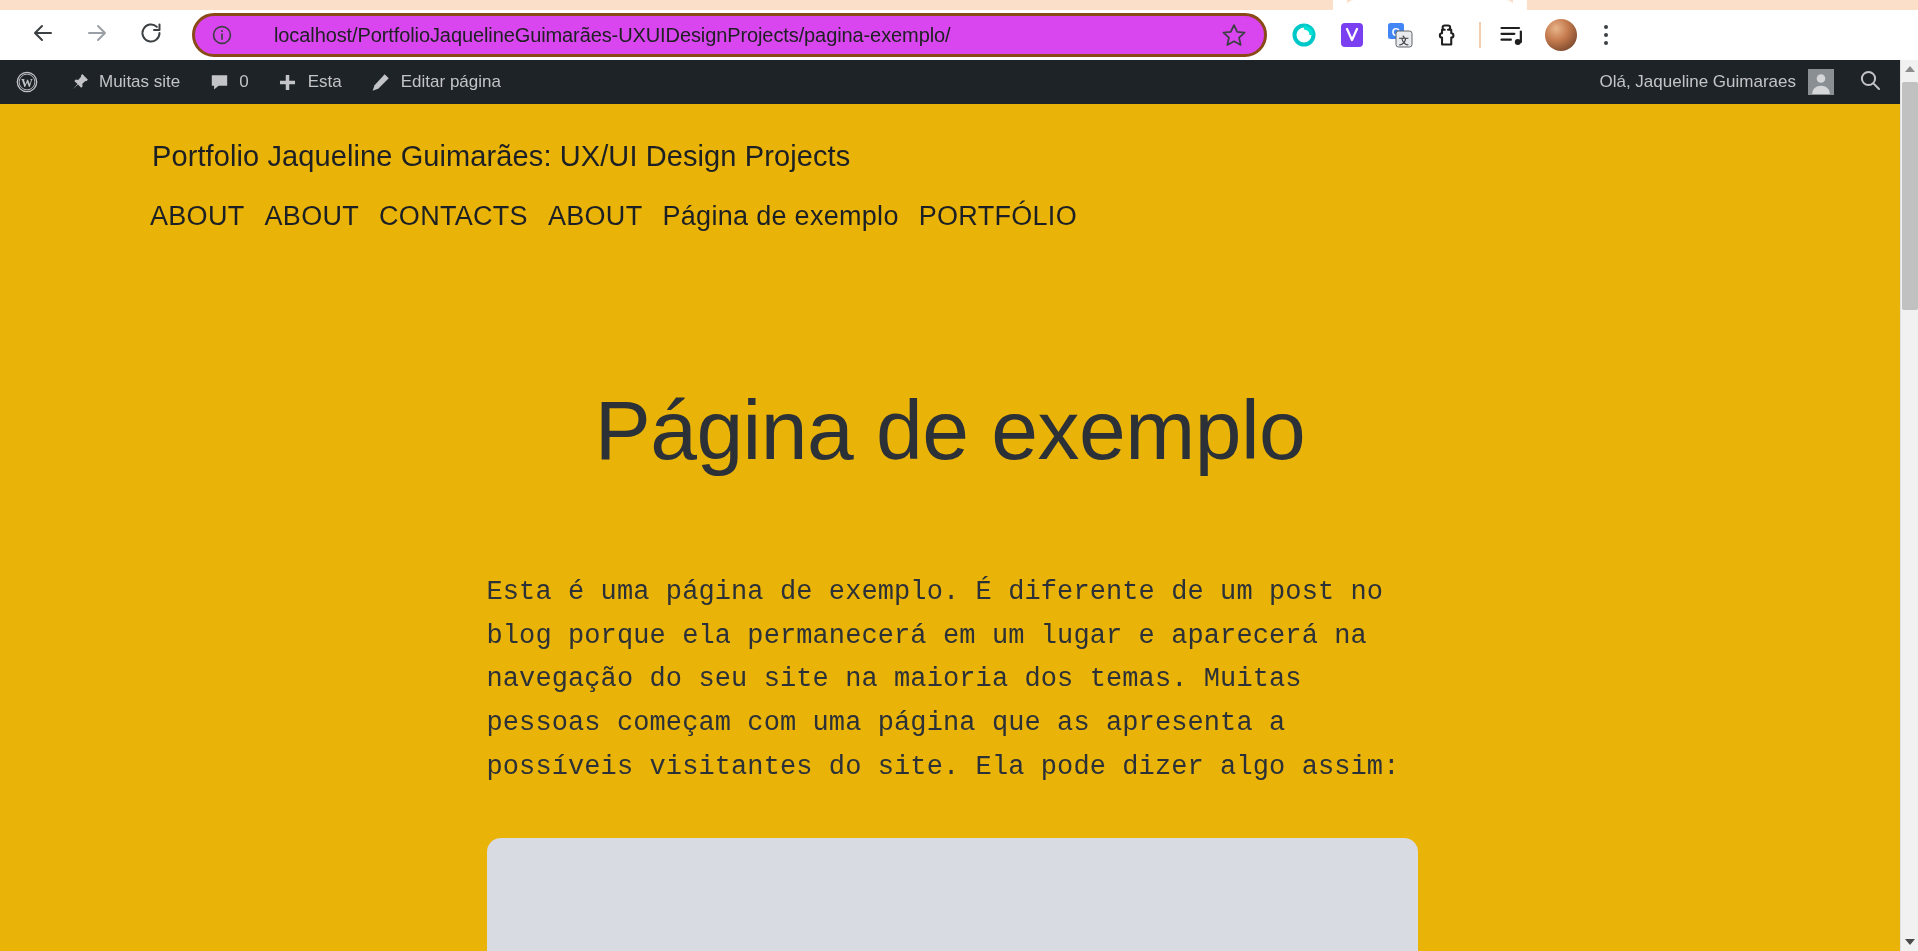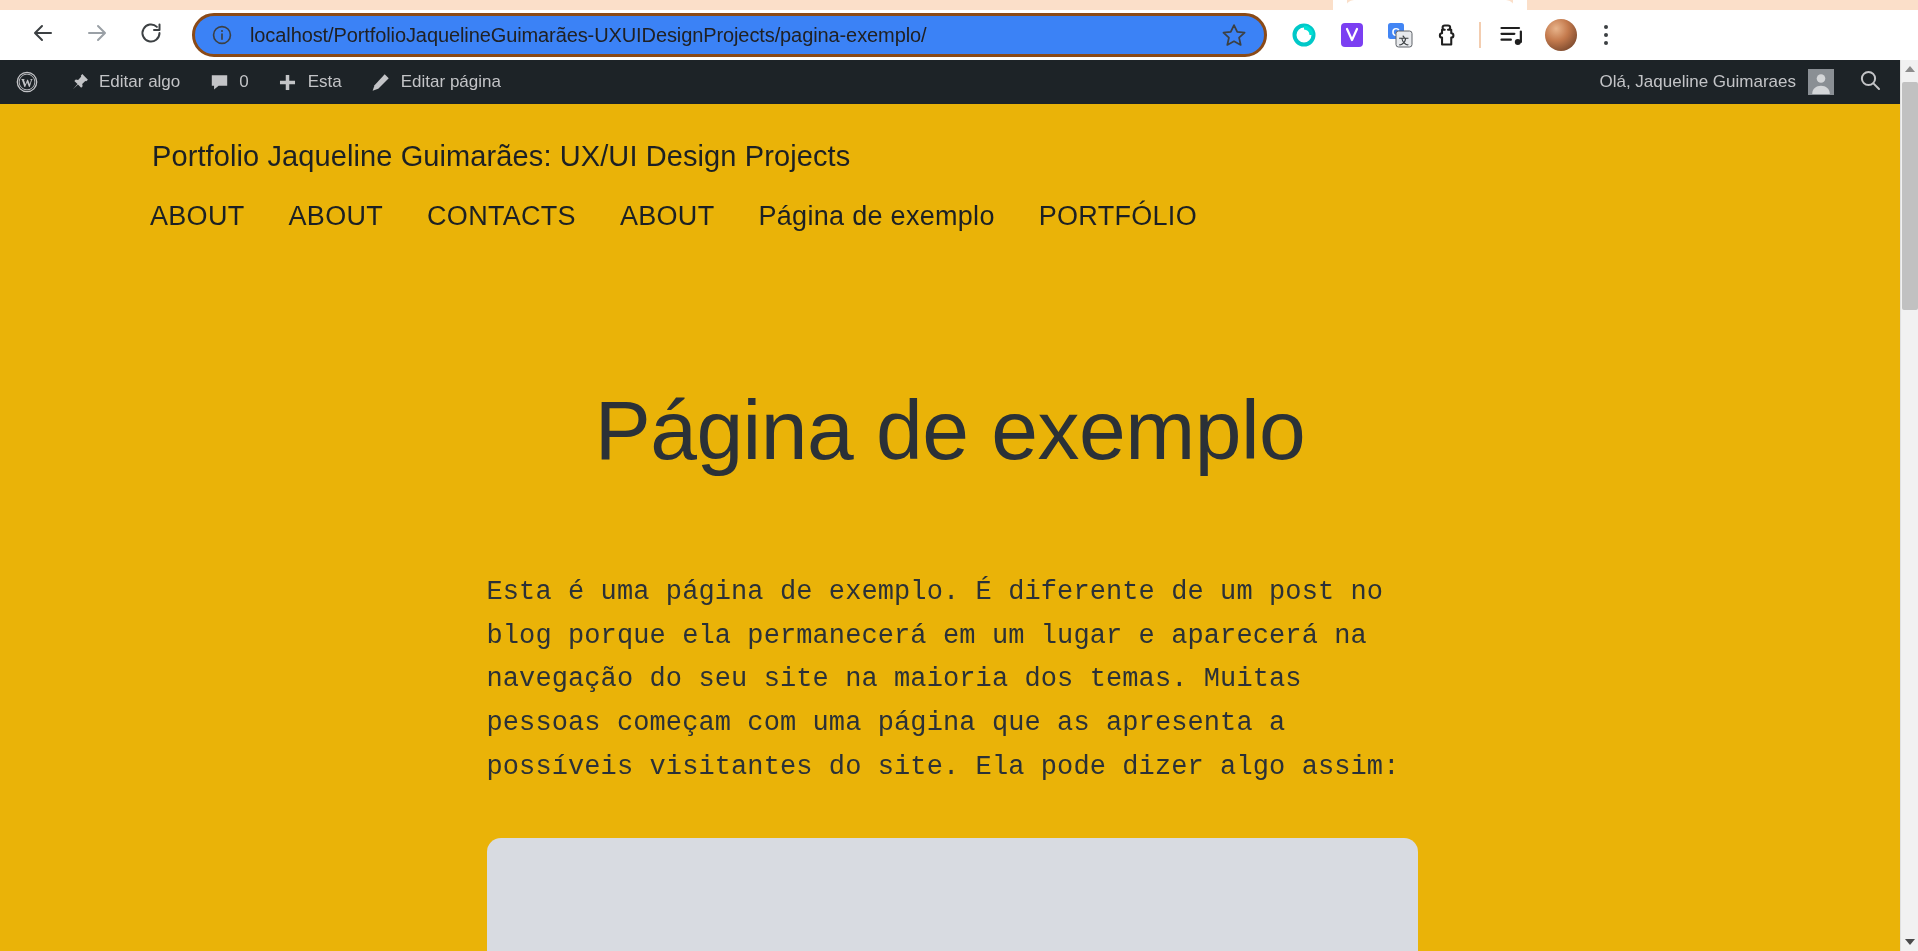--- a/index.html
+++ b/index.html
@@ -71,24 +71,25 @@
   .nav-btn.reload { margin-left: 12px; }
 
   
   .omnibox {
     position: relative;
     margin-left: 20px;
     height: 44px;
     width: 1075px;
     border: 3px solid #8a4a18;
     border-radius: 24px;
-    background: #3b82f6;
-    display: flex;
-    align-items: center;
-    flex: none;
+    background: #d946ef;
+    display: flex;
+    align-items: center;
+    flex: none;
+    gap: 24px;
   }
   .omnibox .info-icon {
     margin-left: 15px;
     width: 24px; height: 24px;
     display: flex; align-items: center; justify-content: center;
     flex: none;
   }
   .omnibox .url-text {
     margin-left: 16px;
     font-size: 20px;
@@ -206,21 +207,21 @@
     margin: 36px 0 0 152px;
     font-size: 29px;
     font-weight: 400;
     color: #1c2024;
     letter-spacing: 0.1px;
   }
   .site-nav {
     margin: 28px 0 0 150px;
     display: flex;
     align-items: flex-end;
-    gap: 44px;
+    gap: 20px;
     font-size: 27px;
     color: #1c2024;
   }
   .nav-link { letter-spacing: 0.3px; white-space: nowrap; }
   .nav-link.caps { font-weight: 400; }
 
   .page-title {
     margin-top: 150px;
     text-align: center;
     font-size: 84px;
@@ -403,21 +404,21 @@
     </span>
   </div>
 
 
   <div class="ab-item">
     <span class="ab-icon">
       <svg width="21" height="21" viewBox="0 0 24 24" fill="#c3c4c7">
         <path d="M15.2 2.4 21.6 8.8l-1.8 1.8-1.2-.4-3.5 3.5.5 2.6-1.7 1.7-4.2-4.2-5.2 5.9 5.8-5.3-4.2-4.2 1.7-1.7 2.6.5 3.5-3.5-.4-1.2z"></path>
       </svg>
     </span>
-    <span>Editar algo</span>
+    <span>Muitas site</span>
   </div>
 
   <div class="ab-item">
     <span class="ab-icon">
       <svg width="21" height="21" viewBox="0 0 24 24" fill="#c3c4c7">
         <path d="M3.2 3.6h17.6v12.2H11l-5.2 4.2v-4.2H3.2z"></path>
       </svg>
     </span>
     <span>0</span>
   </div>

